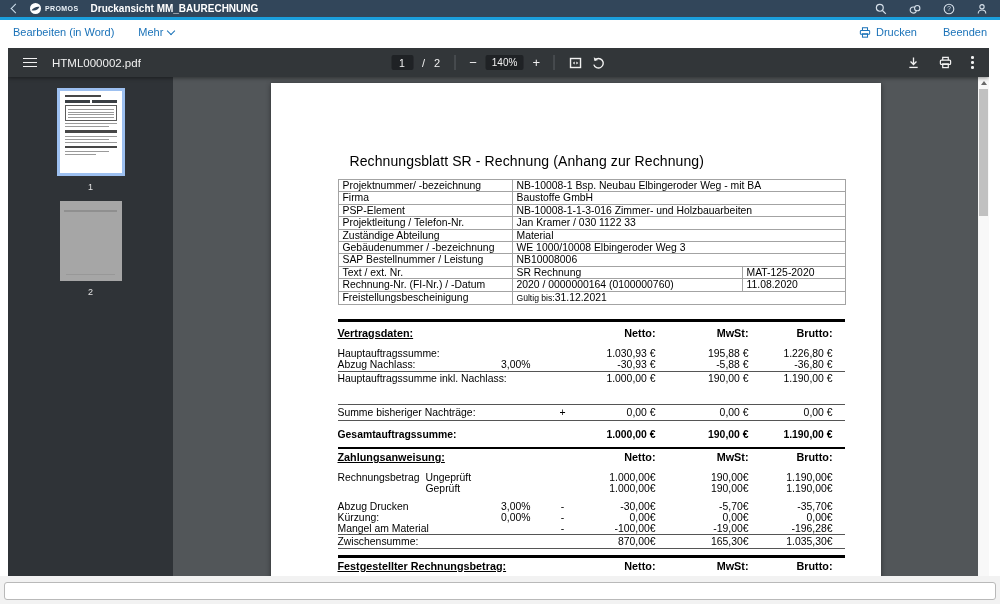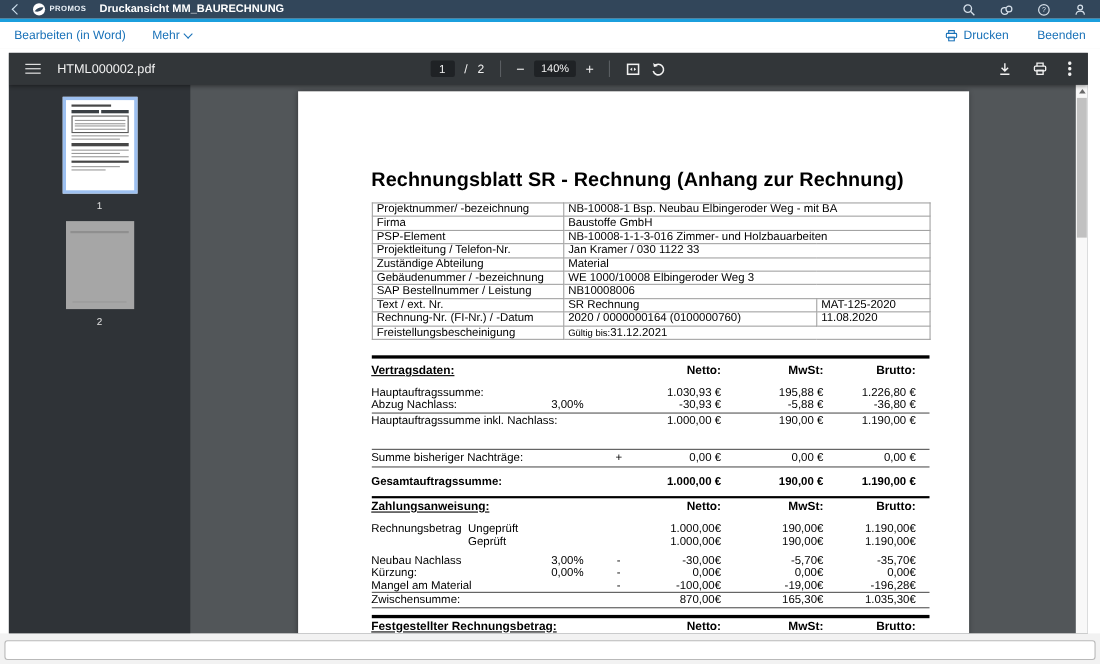--- a/index.html
+++ b/index.html
@@ -67,21 +67,21 @@
   .m-box .m-l{margin:1.6px 0}
   .m-bar{height:2.4px;background:#474747;margin:3px 0}
   .w70{width:70%}.w85{width:85%}.w60{width:60%}
   .b2-line{position:absolute;left:8%;right:8%;top:9px;height:2px;background:#8f8f8f}
   .b2-foot{position:absolute;left:10%;right:10%;bottom:6px;height:1.5px;background:#989898}
 
   
   .viewer{flex:1;position:relative;overflow:hidden}
   .page{width:610px;margin:6px auto 0;background:#fff;height:560px;box-sizing:border-box;
         padding:70px 36px 0 67px;box-shadow:0 1px 5px rgba(0,0,0,.45)}
-  .doc-title{font-size:18px;font-weight:700;margin:0 0 10px;letter-spacing:.1px}
+  .doc-title{font-size:14px;font-weight:400;margin:0 12px 10px;letter-spacing:.1px}
   table.info{border-collapse:collapse;width:507px;table-layout:fixed}
   table.info td{border:1px solid #a3a3a3;font-size:10.4px;padding:0 4px;height:11.4px;line-height:11.4px;
                 white-space:nowrap;overflow:hidden}
   .vsmall{font-size:8.6px}
 
   .fin{width:507px;font-size:10.4px}
   .hr-thick{height:2.5px;background:#000}
   .hr-thin{height:1px;background:#555}
   .sec-head{position:relative;height:13px;font-weight:700;font-size:10.8px}
   .sec-head .sh-t{position:absolute;left:0;text-decoration:underline}
@@ -386,21 +386,21 @@
             <span class="c-mwst">190,00€</span>
             <span class="c-brutto">1.190,00€</span>
           </div>
           <div class="fin-row">
             <span class="c-sub">Geprüft</span>
             <span class="c-netto">1.000,00€</span>
             <span class="c-mwst">190,00€</span>
             <span class="c-brutto">1.190,00€</span>
           </div>
           <div class="fin-row mt7">
-            <span class="c-label">Neubau Nachlass</span>
+            <span class="c-label">Abzug Drucken</span>
             <span class="c-pct">3,00%</span>
             <span class="c-sign">-</span>
             <span class="c-netto">-30,00€</span>
             <span class="c-mwst">-5,70€</span>
             <span class="c-brutto">-35,70€</span>
           </div>
           <div class="fin-row">
             <span class="c-label">Kürzung:</span>
             <span class="c-pct">0,00%</span>
             <span class="c-sign">-</span>

